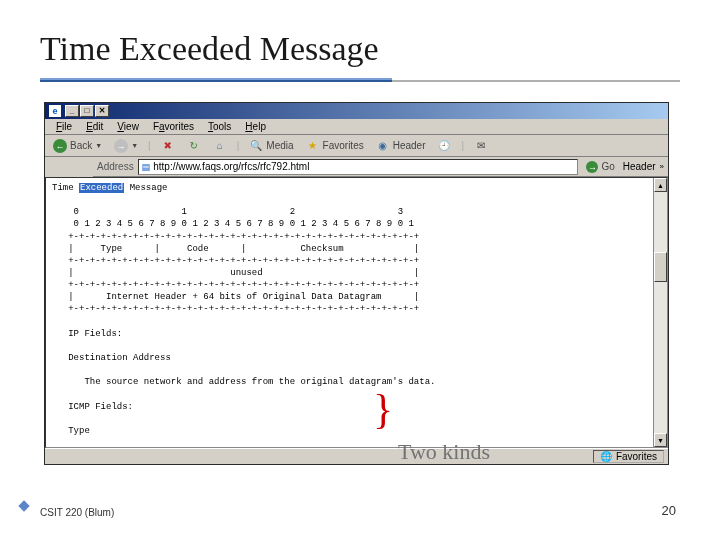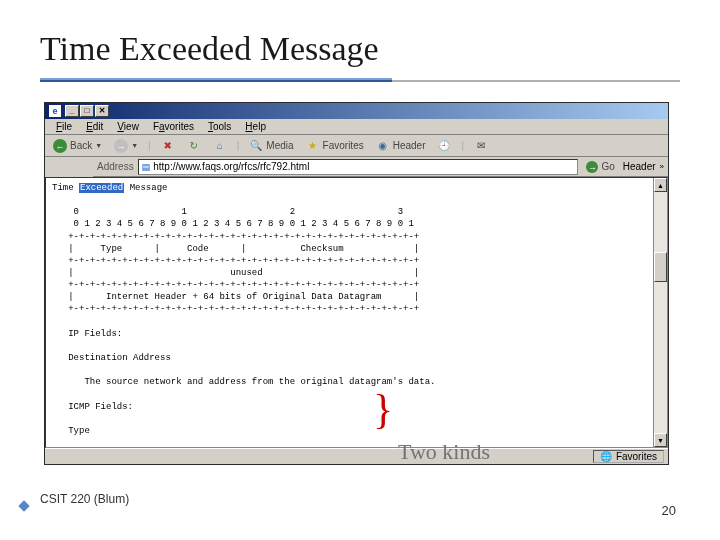--- a/index.html
+++ b/index.html
@@ -230,22 +230,22 @@
     left: 398px;
     top: 408px;
     font-family: Liberation Serif, serif;
     font-size: 22px;
     color: #737373;
     margin-top: 31px;
   }
   .footer-left {
     position: absolute;
     left: 40px;
-    bottom: 34px;
-    font-size: 12px;
+    bottom: 22px;
+    font-size: 10px;
     color: #333;
   }
   .footer-right {
     position: absolute;
     right: 44px;
     bottom: 22px;
     font-size: 13px;
     color: #333;
     margin-top: 34px;
   }

